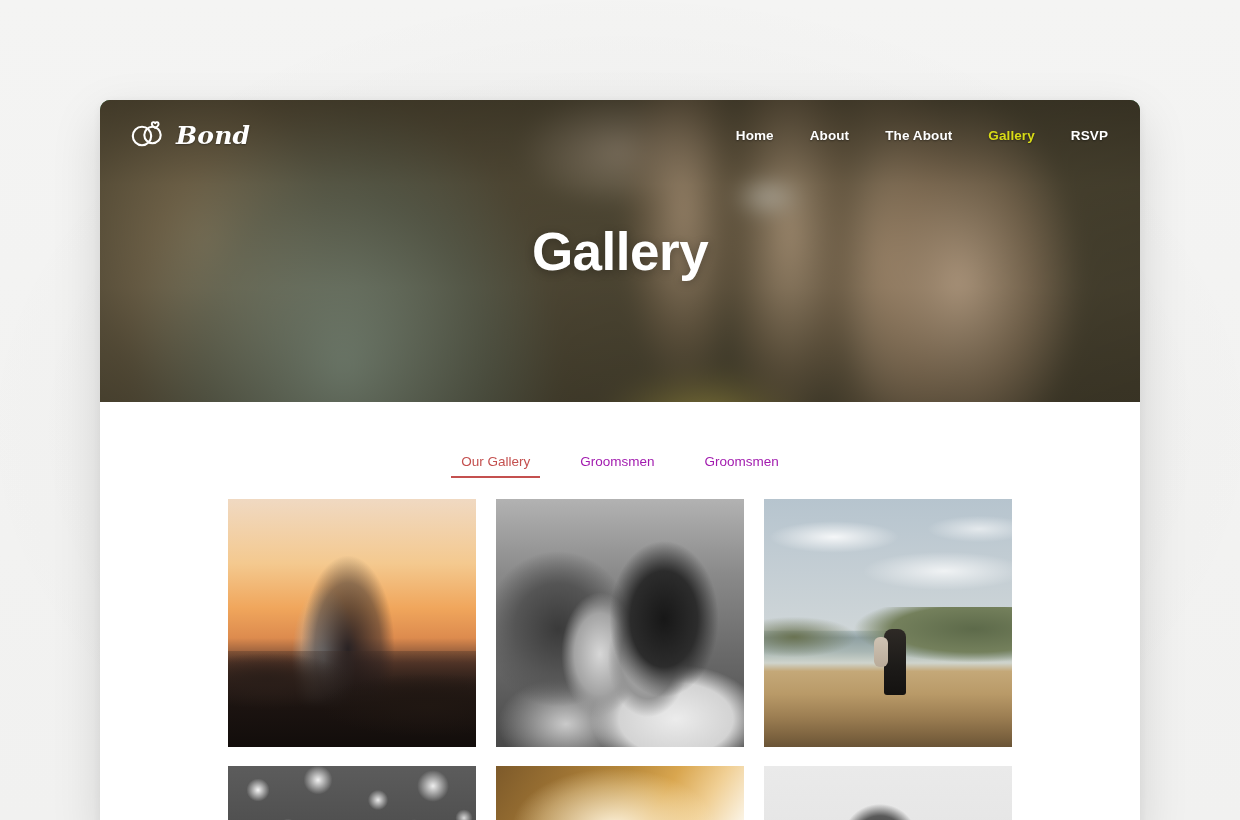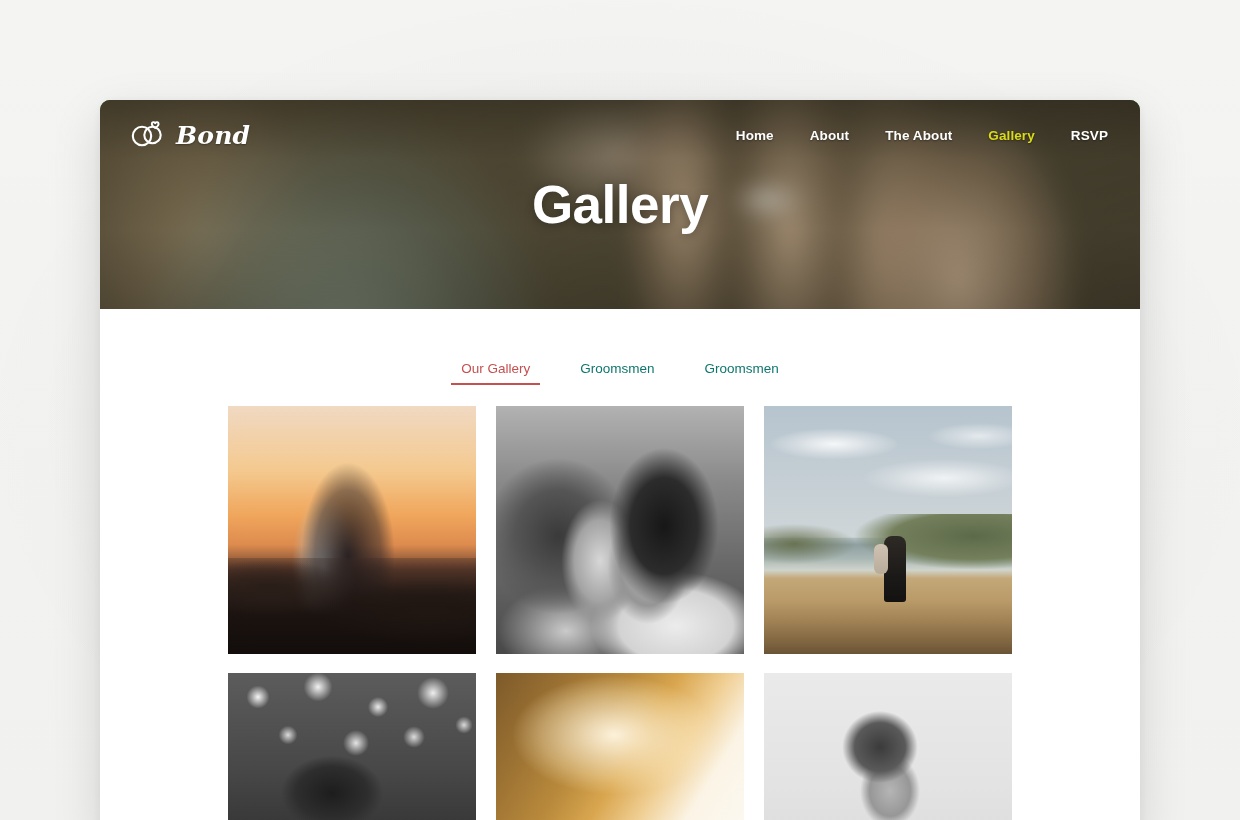--- a/index.html
+++ b/index.html
@@ -35,21 +35,21 @@
     background: #ffffff;
     border-radius: 10px 10px 0 0;
     overflow: hidden;
     box-shadow: 0 18px 50px rgba(0,0,0,0.13), 0 2px 8px rgba(0,0,0,0.06);
   }
 
   
   .hero {
     position: relative;
     width: 100%;
-    height: 209px;
+    height: 302px;
     overflow: hidden;
     background: #15803d;
   }
 
   
   .hero-photo {
     position: absolute;
     inset: -40px;
     background:
       
@@ -151,21 +151,21 @@
   .tabs {
     display: flex;
     justify-content: center;
     align-items: flex-end;
     gap: 30px;
     text-align: center;
   }
   .tab {
     position: relative;
     font-size: 13.5px;
-    color: #0f766e;
+    color: #a21caf;
     padding: 0 10px 9px 10px;
     cursor: pointer;
     white-space: nowrap;
   }
   .tab.is-active {
     color: #c4504f;
   }
   .tab.is-active::after {
     content: "";
     position: absolute;

